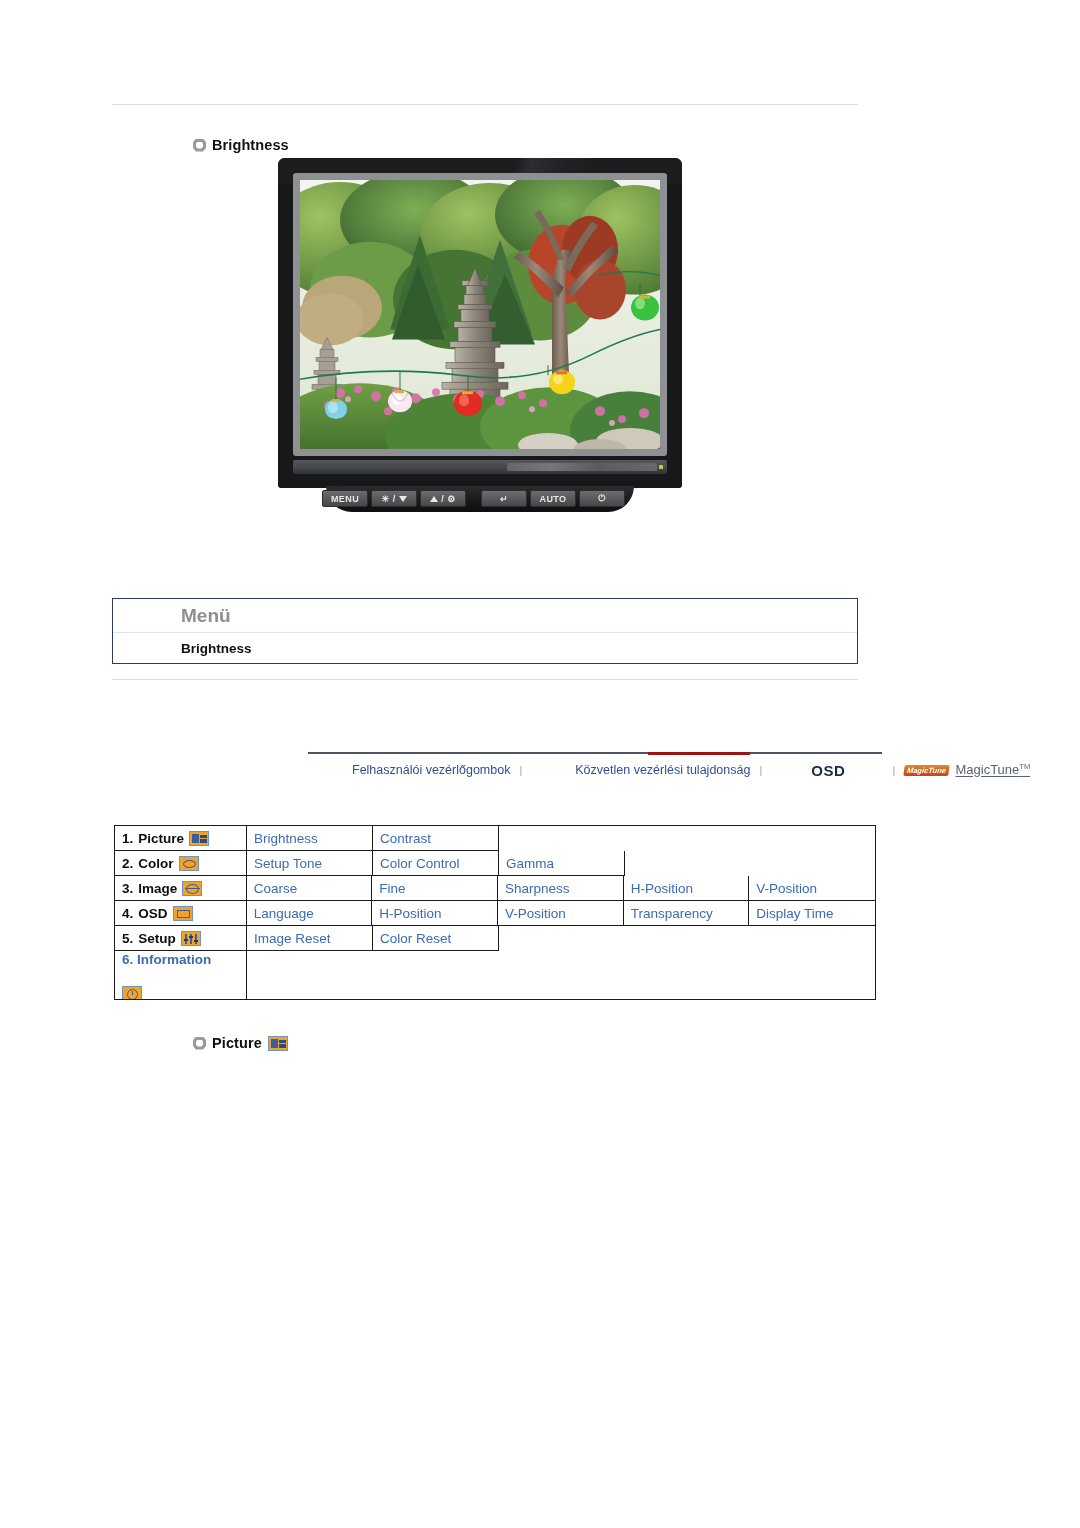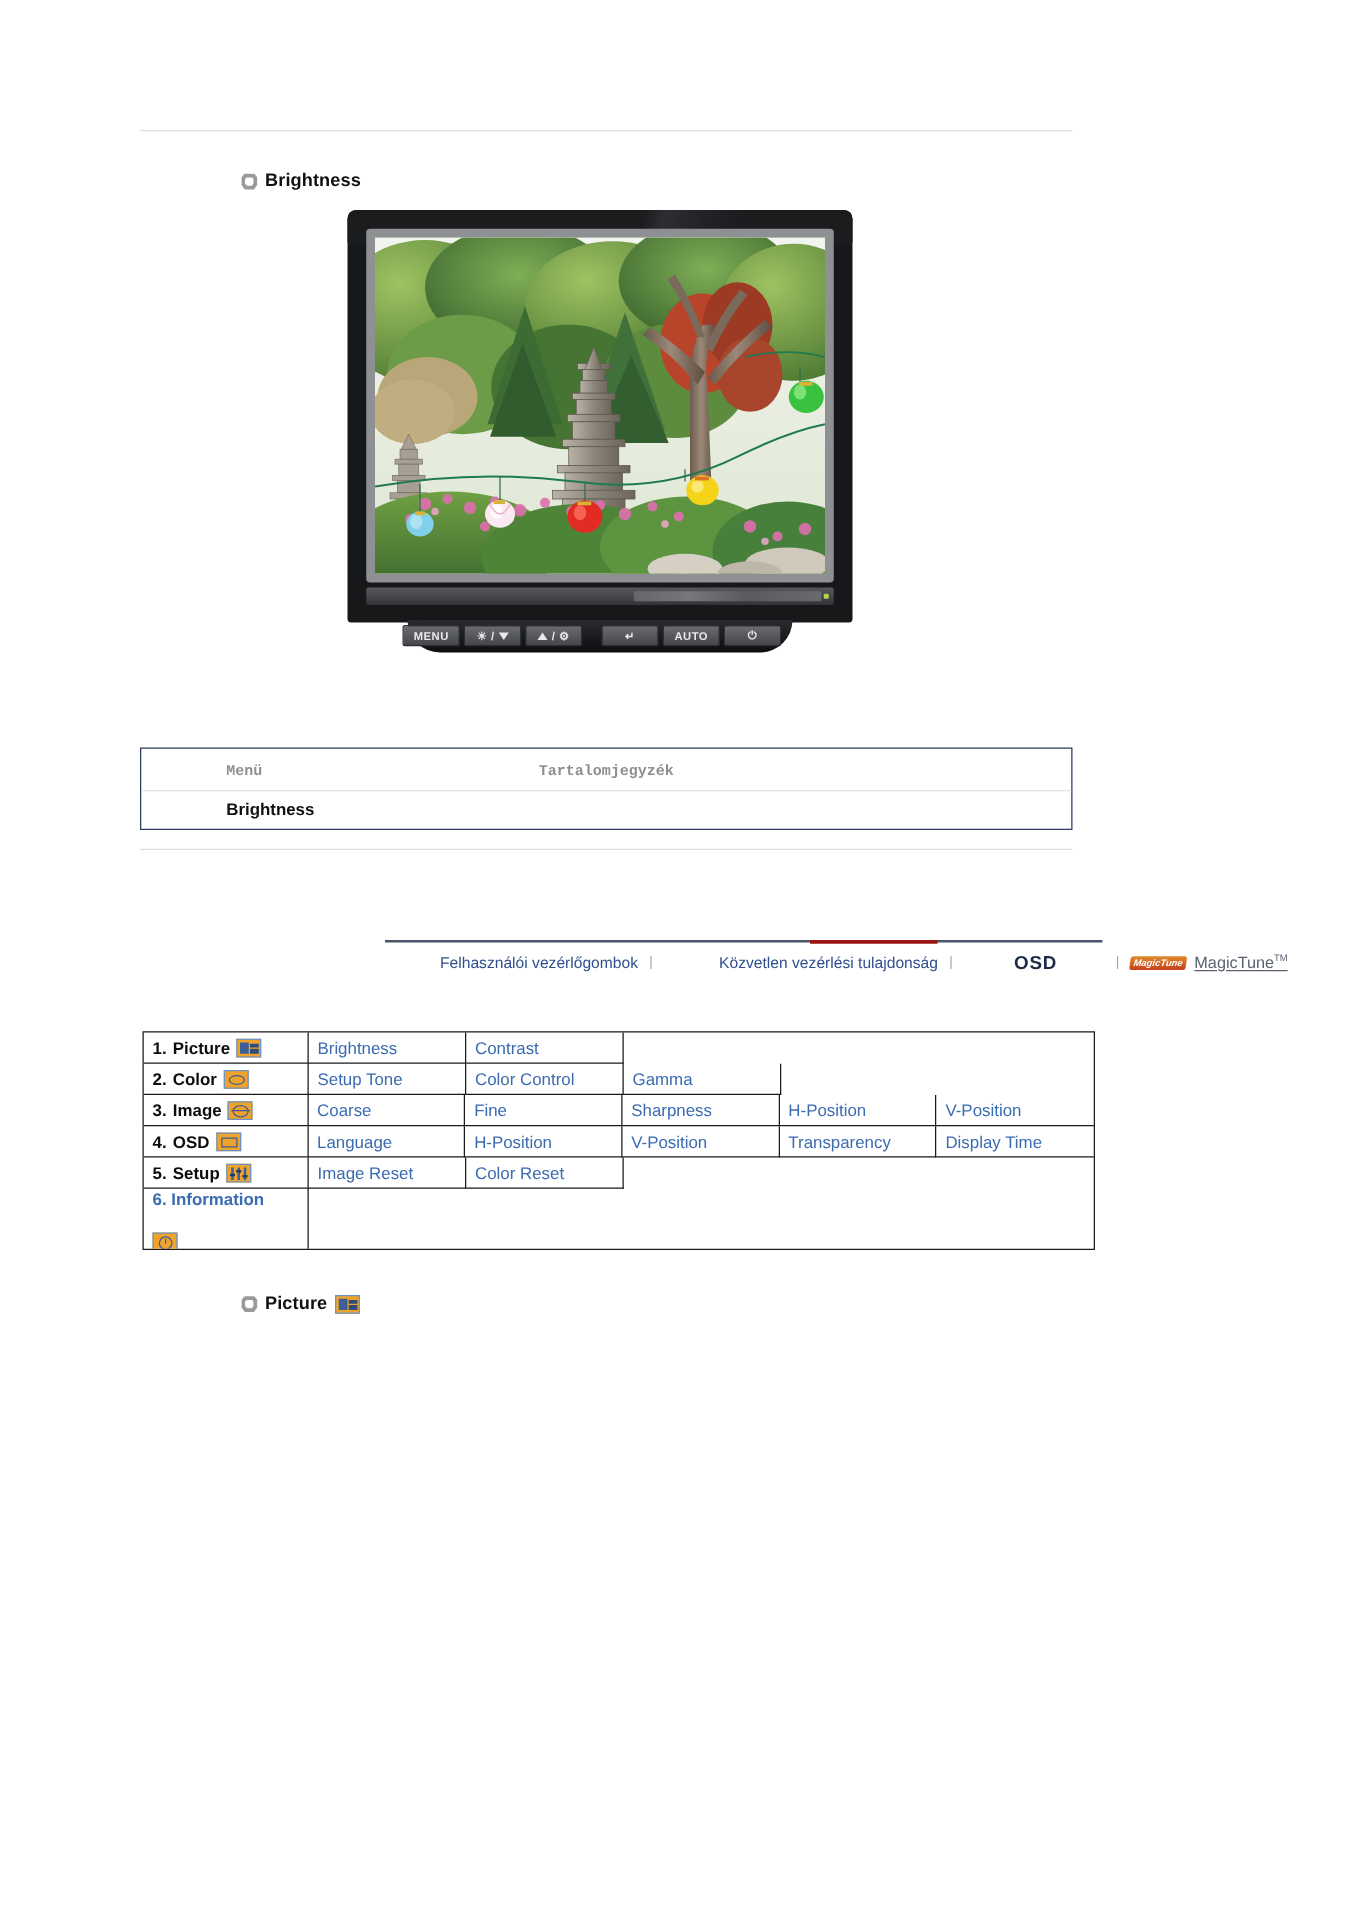--- a/index.html
+++ b/index.html
@@ -98,21 +98,21 @@
   .ic-setup i.e { left: 7px; top: 4px; width: 4px; height: 2.6px; background: #1f3a63; }
   .ic-setup i.f { left: 12px; top: 8px; width: 4px; height: 2.6px; background: #1f3a63; }
   
   .ic-info i.a { left: 4px; top: 2px; width: 11px; height: 11px; border: 1.5px solid #3b5f96; border-radius: 50%; }
   .ic-info i.b { left: 9px; top: 4px; width: 1.4px; height: 4px; background: #3b5f96; }
 
   
   .monitor {
     position: absolute;
     left: 278px;
-    top: 168px;
+    top: 158px;
     width: 404px;
     height: 360px;
   }
   .mon-body {
     position: absolute;
     left: 0; top: 0;
     width: 404px; height: 330px;
     background: #17181a;
     border-radius: 7px 7px 3px 3px;
     box-shadow: inset 0 1px 0 #3a3c40;
@@ -212,21 +212,21 @@
     top: 598px;
     width: 746px;
     border: 1.5px solid #2b3a5e;
     background: #ffffff;
   }
   .info-row { display: flex; align-items: center; }
   .info-row.head { height: 34px; border-bottom: 1px solid #dfe3ea; }
   .info-row.body { height: 30px; }
   .col-menu { width: 178px; padding-left: 68px; }
   .col-toc { flex: 1; }
-  .th-text { font-size: 12px; font-weight: bold; color: #8f8f8f; font-family: Liberation Mono, monospace; }
+  .th-text { font-size: 19px; font-weight: bold; color: #8f8f8f; }
   .th-text.toc { margin-left: 140px; }
   .td-menu { font-size: 13.5px; font-weight: bold; color: #111111; }
   .td-toc { font-size: 13.5px; color: #1b1b1b; }
 
   
   .navbar {
     position: absolute;
     left: 308px;
     top: 752px;
     width: 574px;
@@ -530,23 +530,20 @@
         <span class="glyph-sm">⏻</span>
       </div>
     </div>
   </div>
 
   <div class="info-table">
     <div class="info-row head">
       <div class="col-menu">
         <span class="th-text">Menü</span>
       </div>
-      <div class="col-toc">
-        <span class="th-text toc">Tartalomjegyzék</span>
-      </div>
     </div>
     <div class="info-row body">
       <div class="col-menu">
         <span class="td-menu">Brightness</span>
       </div>
     </div>
   </div>
 
   <div class="hr-light" id="hr-mid"></div>
 

